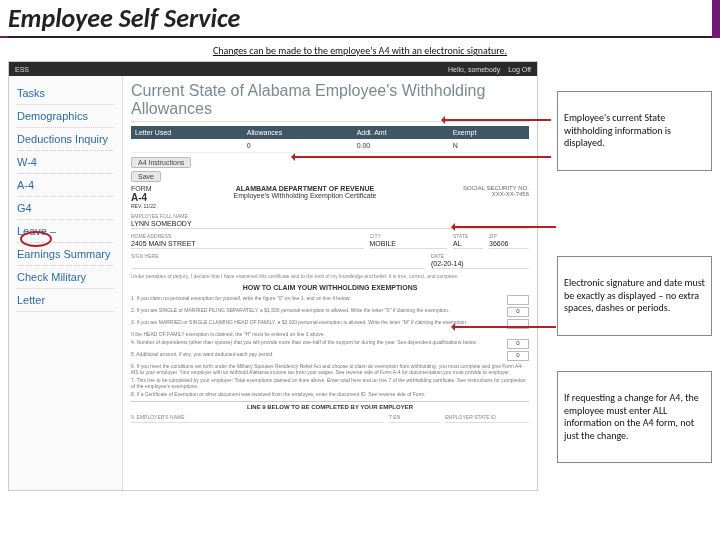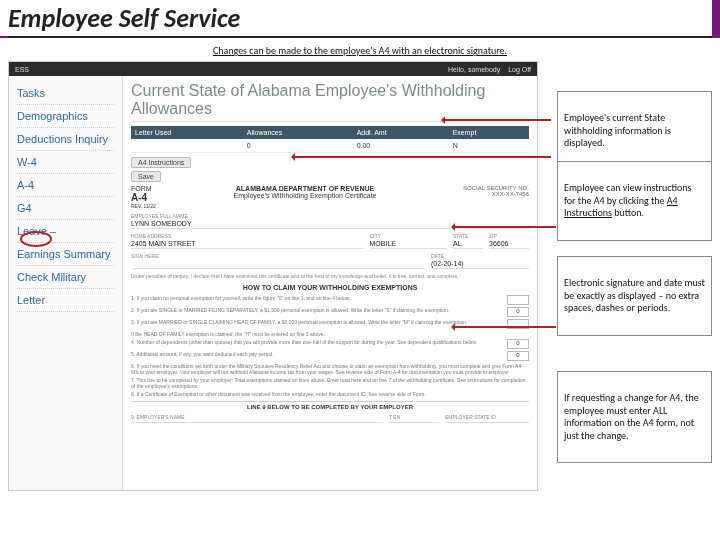--- a/index.html
+++ b/index.html
@@ -208,19 +208,16 @@
     </div>
   </div>
 
   <div class="oval ov1"></div>
   <div class="arrow ar1"></div>
   <div class="arrow ar2"></div>
   <div class="arrow ar3"></div>
   <div class="arrow ar4"></div>
 
   <div class="callout c1p">Employee's current State withholding information is displayed.</div>
-  <div class="callout c2p">
-    <span>Employee can view instructions for the A4 by clicking the </span><span style="text-decoration:underline">A4 Instructions</span><span> button.</span>
-  </div>
   <div class="callout c3p">Electronic signature and date must be exactly as displayed – no extra spaces, dashes or periods.</div>
   <div class="callout c4p">If requesting a change for A4, the employee must enter ALL information on the A4 form, not just the change.</div>
 
 </div>
 
 </body></html>

